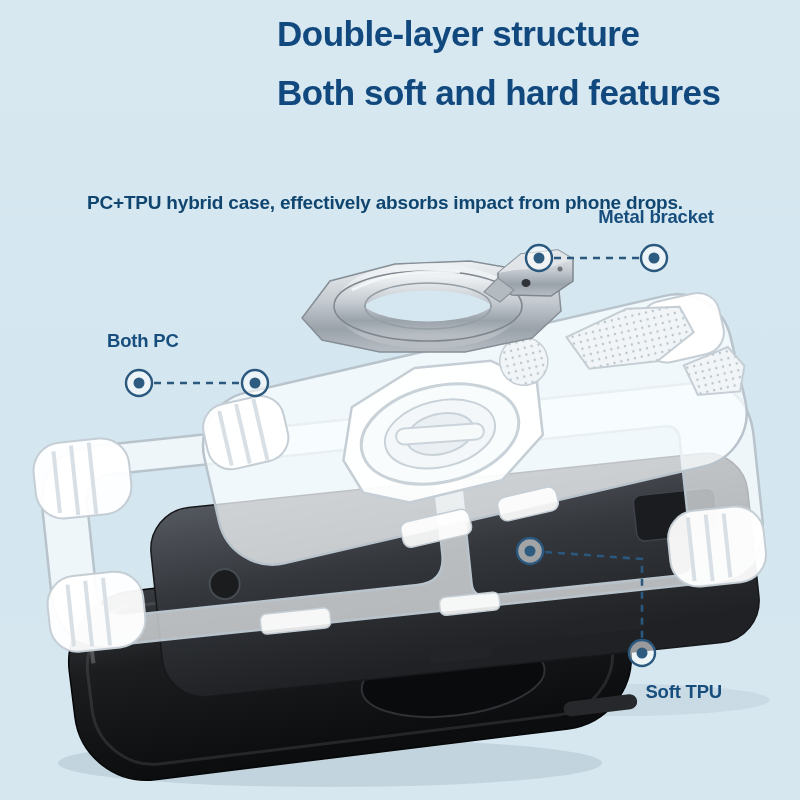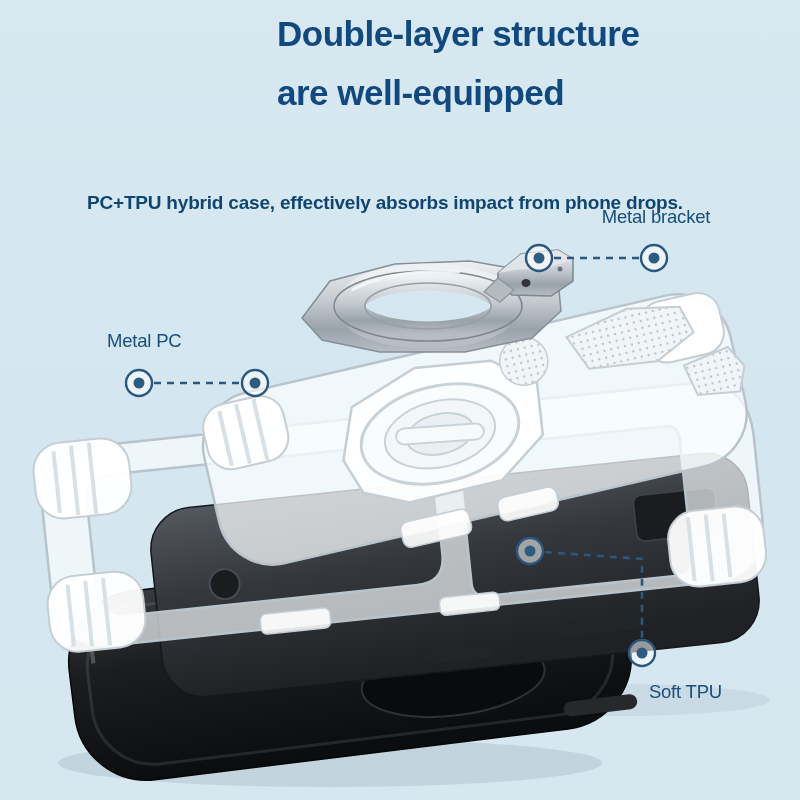--- a/index.html
+++ b/index.html
@@ -12,21 +12,21 @@
   .headline{
     color:#11487d;font-weight:bold;letter-spacing:-0.5px;
   }
   .title{left:277px;top:13px;font-size:35px;line-height:42px;text-align:center;}
   .subtitle{left:277px;top:69px;font-size:35px;line-height:48px;}
   .description{
     left:87px;top:192px;font-size:19px;letter-spacing:-0.2px;
     color:#0f456f;font-weight:bold;
   }
   .callout-label{
-    color:#174e7d;font-weight:normal;font-size:18.5px;line-height:22px;
+    color:#174e7d;font-weight:bold;font-size:18.5px;line-height:22px;
     letter-spacing:-0.2px;
   }
   .lbl-metal{left:580px;top:206px;width:152px;text-align:center;}
   .lbl-hardpc{left:107px;top:330px;white-space:nowrap;}
   .lbl-softtpu{left:570px;top:681px;width:152px;text-align:right;}
   svg{display:block;}
 </style>
 </head>
 <body>
 
@@ -152,22 +152,22 @@
         <circle cx="255" cy="383" r="5.5"></circle>
       <circle cx="530" cy="551" r="5.5"></circle>
         <circle cx="642" cy="653" r="5.5"></circle>
     </g>
   </g>
 </svg>
 
 <div class="abs headline title">Double-layer structure</div>
 
 <div class="abs headline subtitle">
-  <div>are well-equipped</div>
+  <div>Both soft and hard features</div>
 </div>
 
 <div class="abs description">PC+TPU hybrid case, effectively absorbs impact from phone drops.</div>
 
 <div class="abs callout-label lbl-metal">Metal bracket</div>
 
-<div class="abs callout-label lbl-hardpc">Metal PC</div>
+<div class="abs callout-label lbl-hardpc">Both PC</div>
 
 <div class="abs callout-label lbl-softtpu">Soft TPU</div>
 
 </body></html>

